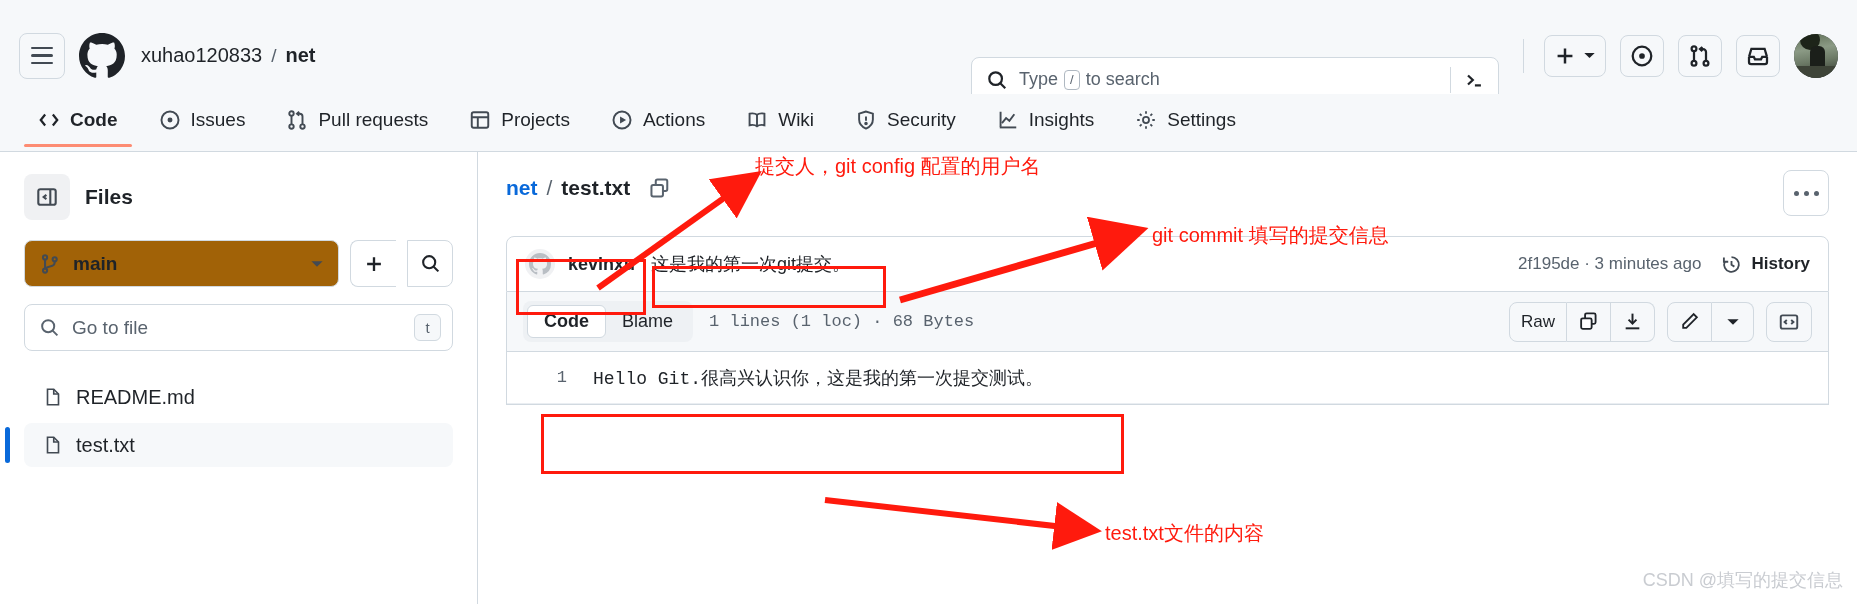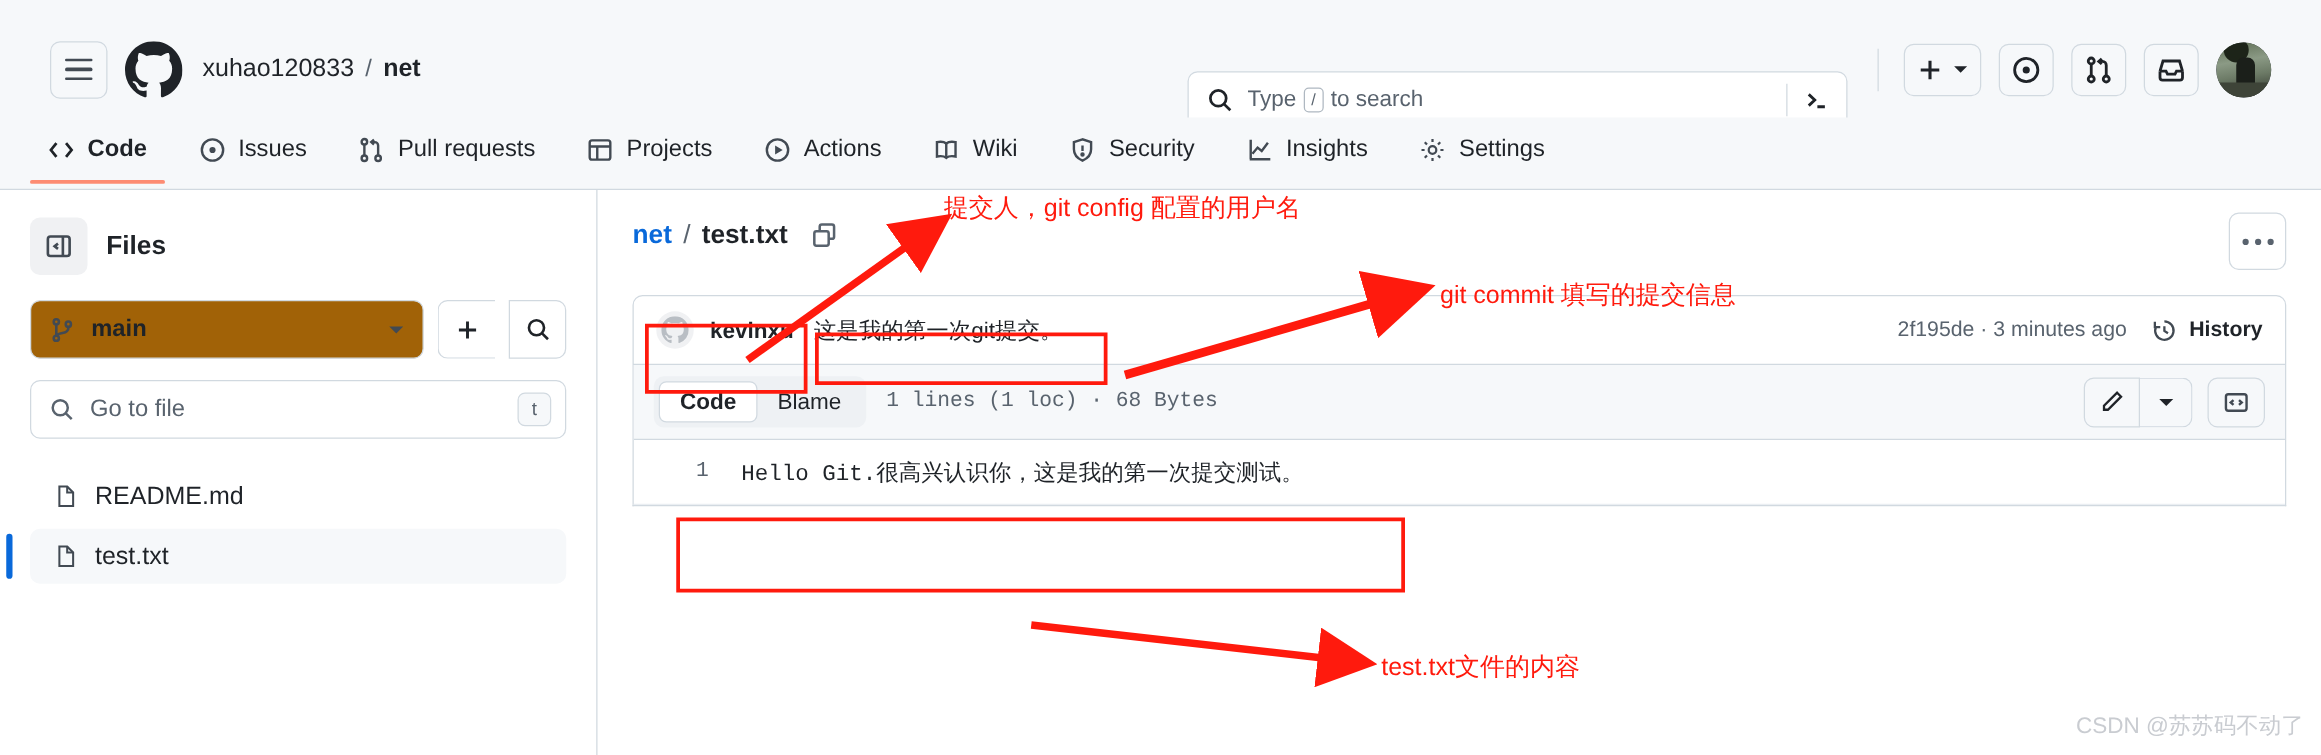--- a/index.html
+++ b/index.html
@@ -16,21 +16,21 @@
 
   
   .header {
     position: absolute;
     left: 0; top: 0;
     width: 1857px; height: 112px;
     background: #f6f8fa;
     border-bottom: 1px solid #d1d9e0;
     display: flex;
     align-items: center;
-    padding: 0 40px;
+    padding: 0 19px;
   }
   .hamburger {
     width: 46px; height: 46px;
     border: 1px solid #d1d9e0;
     border-radius: 8px;
     background: #ffffff00;
     display: flex; flex-direction: column;
     align-items: center; justify-content: center;
     gap: 5px;
     cursor: pointer;
@@ -593,20 +593,38 @@
     <div class="file-panel">
 
       <div class="file-toolbar">
         <div class="segmented">
           <span class="seg on">Code</span>
           <span class="seg">Blame</span>
         </div>
         <div class="loc-info">1 lines (1 loc) · 68 Bytes</div>
         <div class="grow"></div>
 
+        <div class="btn-group">
+          <span class="grp-btn">
+            <span class="raw-label">Raw</span>
+          </span>
+          <span class="grp-btn">
+            <svg width="21" height="21" viewBox="0 0 16 16" fill="none" stroke="#1f2328" stroke-width="1.4">
+              <rect x="5.4" y="1.8" width="8" height="8" rx="1.2"></rect>
+                <rect x="2.4" y="5.6" width="8" height="8" rx="1.2" fill="#ffffff"></rect>
+            </svg>
+          </span>
+          <span class="grp-btn">
+            <svg width="21" height="21" viewBox="0 0 16 16" fill="none" stroke="#1f2328" stroke-width="1.5">
+              <path d="M8 2v7.2"></path>
+                <path d="M5 6.6 8 9.6l3-3"></path>
+                <path d="M2.8 13.2h10.4"></path>
+            </svg>
+          </span>
+        </div>
 
         <div class="btn-group">
           <span class="grp-btn">
             <svg width="21" height="21" viewBox="0 0 16 16" fill="none" stroke="#1f2328" stroke-width="1.4">
               <path d="M11.2 2.4l2.4 2.4-8 8H3.2v-2.4z"></path>
             </svg>
           </span>
           <span class="grp-btn">
             <svg width="14" height="14" viewBox="0 0 10 10" fill="#1f2328">
                 <path d="M1 3l4 4 4-4z"></path>
@@ -651,14 +669,14 @@
   </svg>
 
   <div class="anno-text" style="left:755px; top:153px;">提交人，git config 配置的用户名</div>
   <div class="anno-text" style="left:1152px; top:222px;">git commit 填写的提交信息</div>
   <div class="anno-text" style="left:1105px; top:520px;">test.txt文件的内容</div>
 
   <div class="anno-box" style="left:516px; top:259px; width:130px; height:56px;"></div>
   <div class="anno-box" style="left:652px; top:266px; width:234px; height:42px;"></div>
   <div class="anno-box" style="left:541px; top:414px; width:583px; height:60px;"></div>
 
-  <div class="watermark">CSDN @苏苏码不动了</div>
+  <div class="watermark">CSDN @填写的提交信息</div>
 </div>
 
 </body></html>

